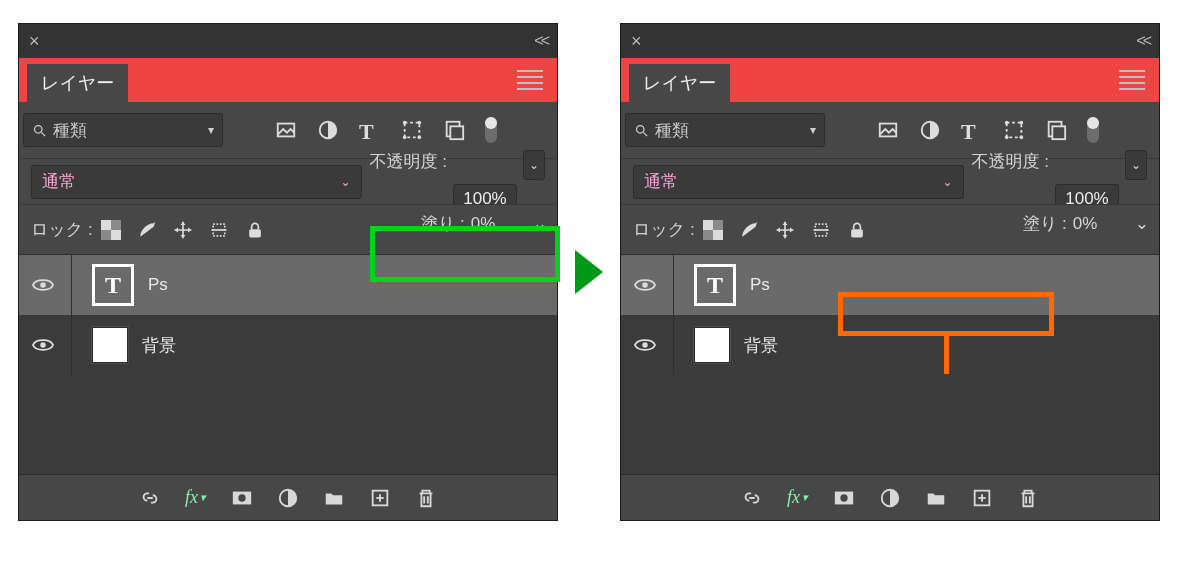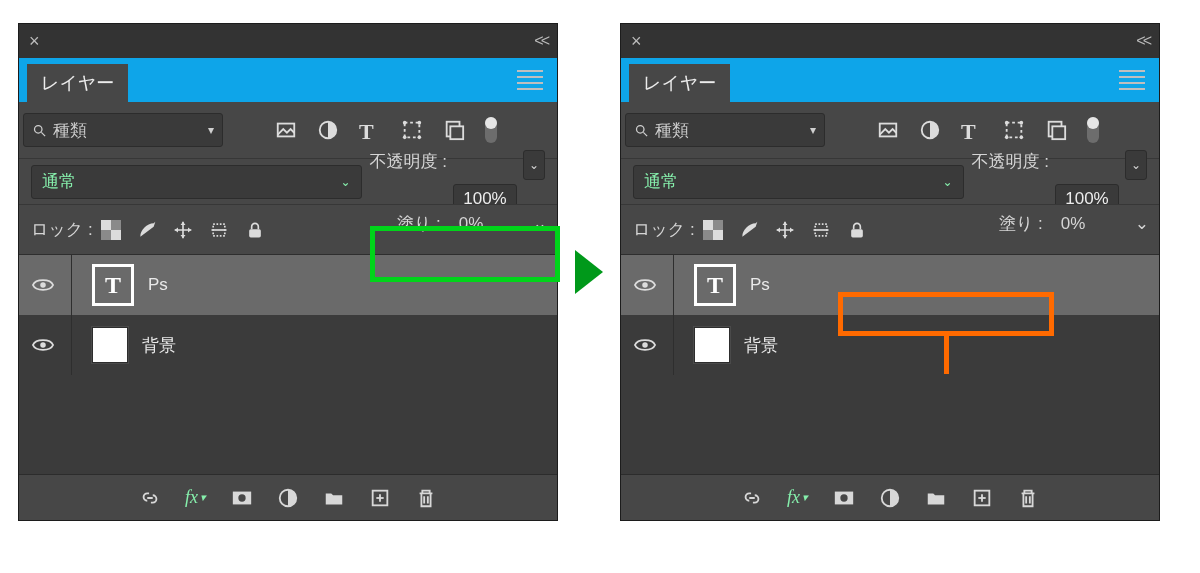--- a/index.html
+++ b/index.html
@@ -38,21 +38,21 @@
     align-items: center;
     padding: 0 10px;
   }
   .topbar .close { font-size: 18px; color: #bcbcbc; }
   .topbar .spacer { flex: 1; }
   .topbar .collapse { font-size: 16px; color: #bcbcbc; letter-spacing: -3px; }
 
   
   .tabrow {
     height: 44px;
-    background: #0ea5e9;
+    background: #ef4444;
     display: flex;
     align-items: flex-end;
     padding: 0 8px;
   }
   .tab {
     height: 38px;
     padding: 0 14px;
     display: flex;
     align-items: center;
     background: #474747;
@@ -134,21 +134,21 @@
   }
   .blend-select {
     flex: 1;
     height: 34px;
     background: #3a3a3a;
     border: 1px solid #2c2c2c;
     border-radius: 3px;
     display: flex;
     align-items: center;
     padding: 0 10px;
-    color: #86efac;
+    color: #f9a8d4;
     justify-content: space-between;
   }
   .blend-select .caret { font-size: 12px; }
   .kv {
     display: flex;
     align-items: flex-start;
     gap: 6px;
     margin-left: 8px;
   }
   .kv .label { color: #d5d5d5; }
@@ -181,21 +181,21 @@
     padding: 0 12px;
     background: #474747;
     border-top: 1px solid #373737;
     position: relative;
   }
   .lockrow .lbl { margin-right: 8px; }
   .lock-icons { display: flex; align-items: center; gap: 16px; }
   .lock-icons .ic { width: 20px; height: 20px; color: #d8d8d8; display:flex; align-items:center; justify-content:center; }
   .lockrow .fillbox {
     position: absolute; right: 10px; top: 7px;
-    display: flex; align-items: center; gap: 18px;
+    display: flex; align-items: center; gap: 6px;
   }
 
   
   .layers { flex: 1; background: #3b3b3b; border-top: 1px solid #2e2e2e; position: relative; }
   .layer-row {
     height: 60px;
     display: flex;
     align-items: center;
     padding: 0 10px;
     gap: 14px;

